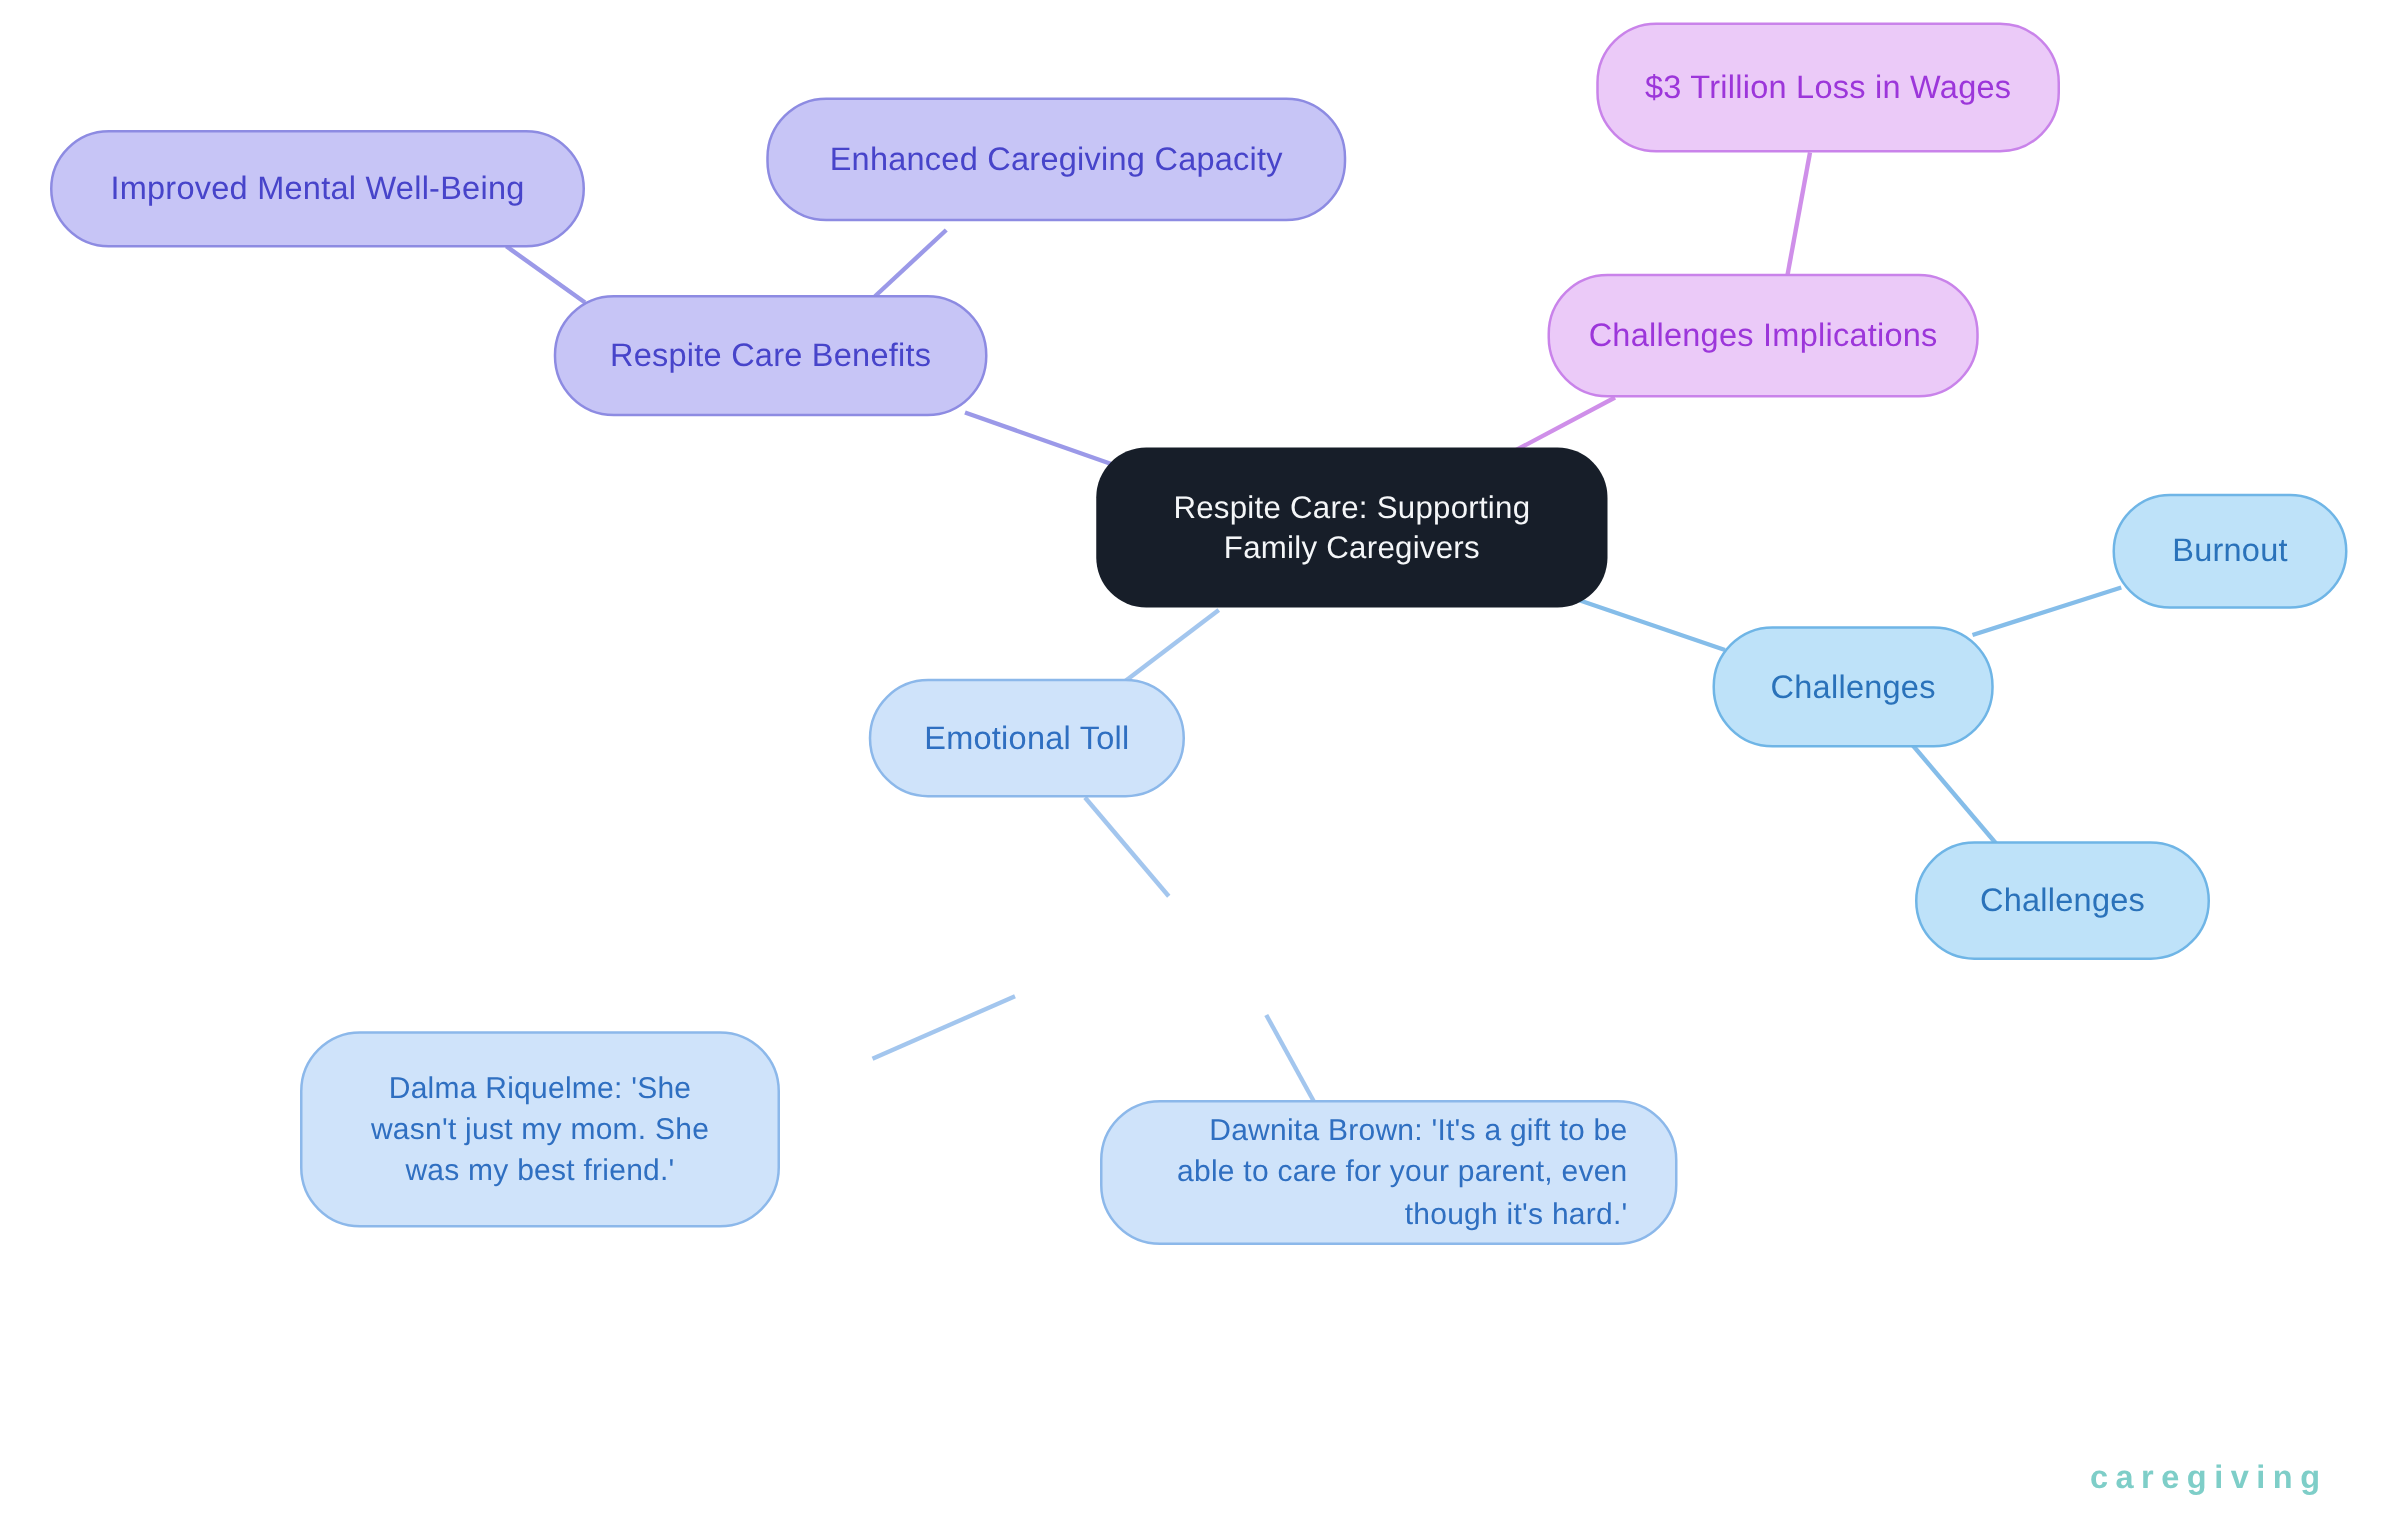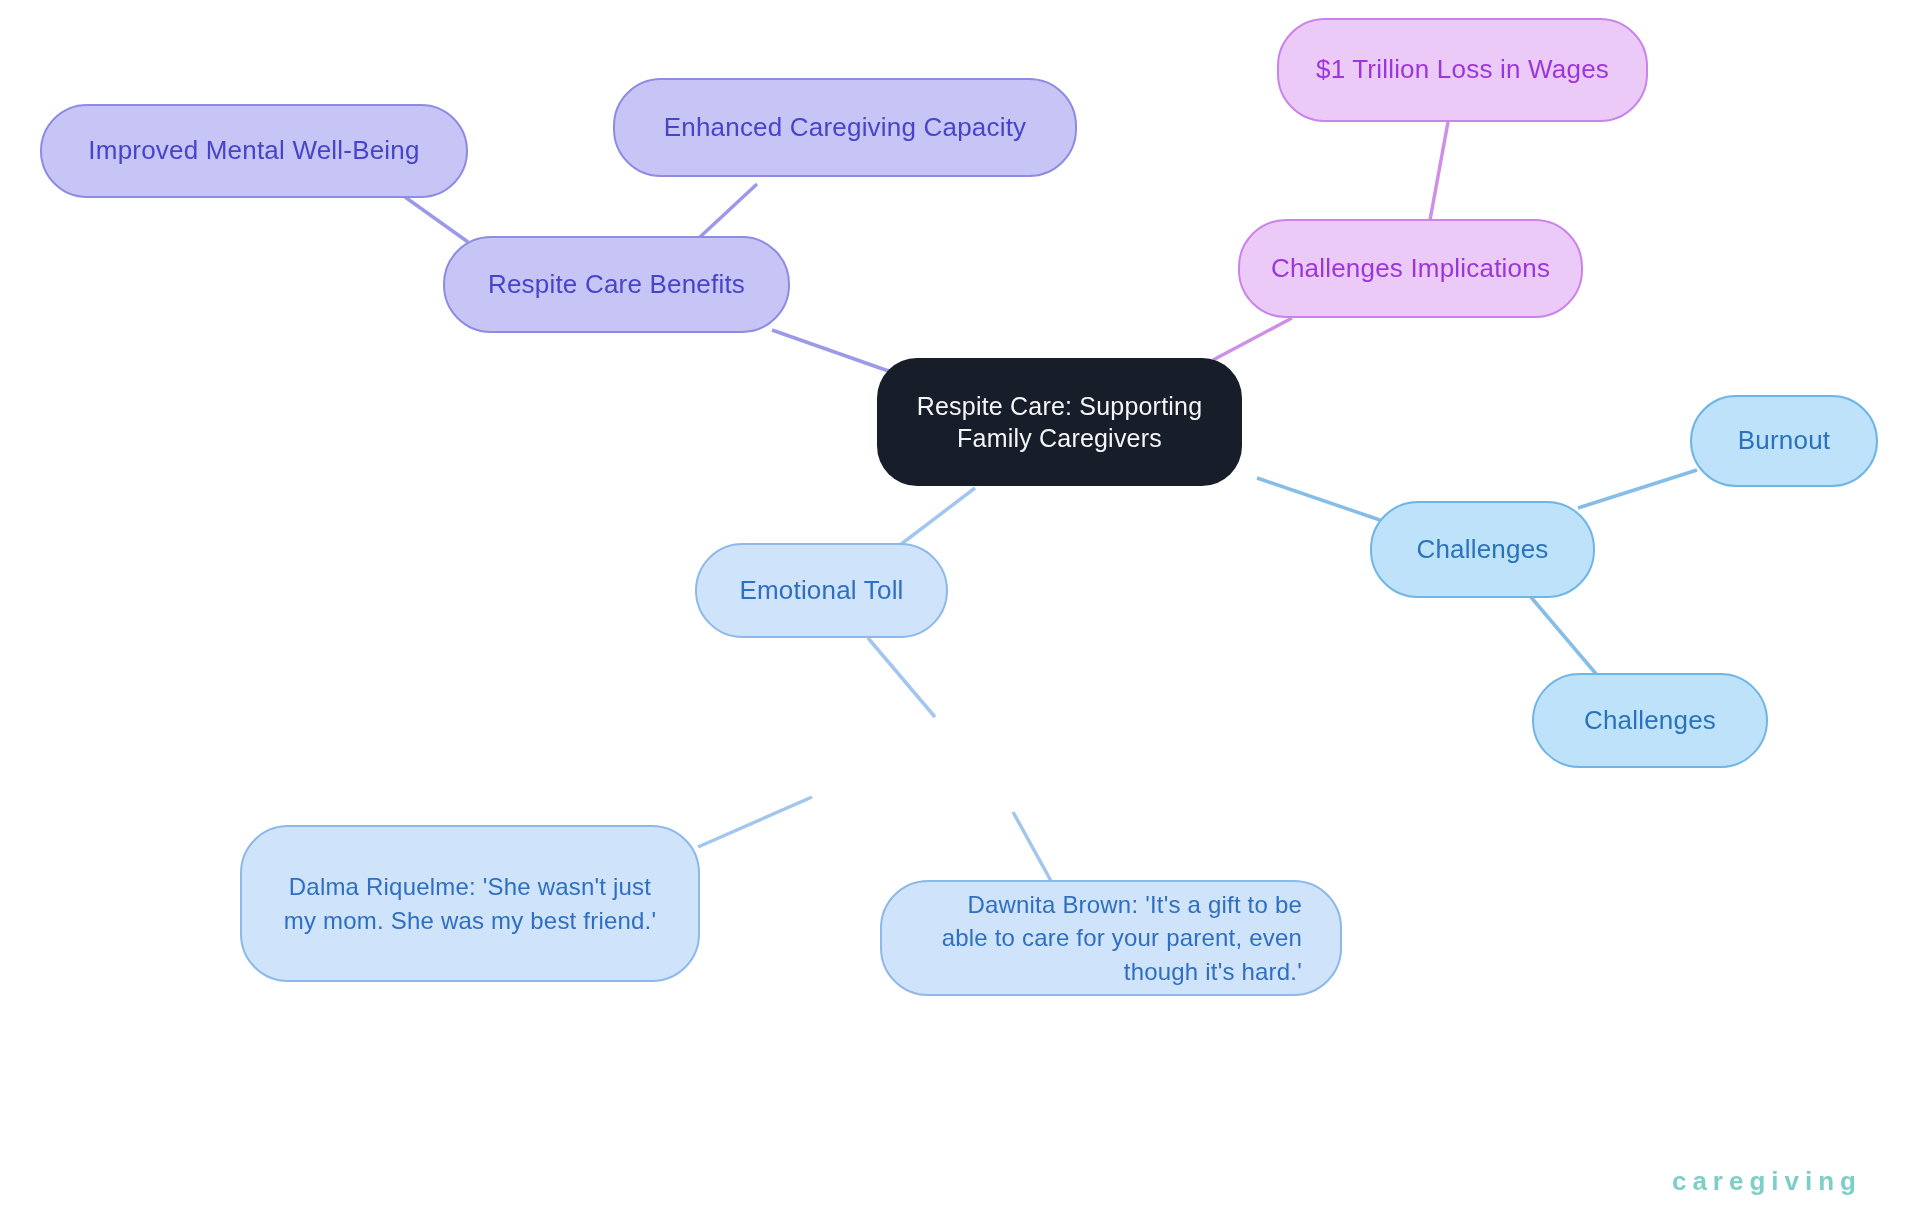--- a/index.html
+++ b/index.html
@@ -30,27 +30,27 @@
   .node.blue{background:var(--blue-fill);border-color:var(--blue-border);color:var(--blue-text);}
   .node.softblue{background:var(--softblue-fill);border-color:var(--softblue-border);color:var(--softblue-text);}
   .node.quote{font-size:24px;line-height:1.38;padding:0 38px;}
 
   
   #n-improved{left:40px;top:104px;width:428px;height:94px;text-align:right;}
   #n-enhanced{left:613px;top:78px;width:464px;height:99px;}
   #n-benefits{left:443px;top:236px;width:347px;height:97px;}
   #n-wages{left:1277px;top:18px;width:371px;height:104px;}
   #n-financial{left:1238px;top:219px;width:345px;height:99px;}
-  #n-central{left:877px;top:358px;width:365px;height:128px;}
+  #n-central{left:877px;top:358px;width:409px;height:128px;}
   #n-burnout{left:1690px;top:395px;width:188px;height:92px;}
   #n-challenges{left:1370px;top:501px;width:225px;height:97px;}
   #n-overwhelm{left:1532px;top:673px;width:236px;height:95px;}
   #n-emotional{left:695px;top:543px;width:253px;height:95px;}
   #n-sentiments{left:805px;top:715px;width:358px;height:100px;}
-  #n-quote-dalma{left:240px;top:825px;width:460px;height:157px;}
+  #n-quote-dalma{left:240px;top:825px;width:384px;height:157px;}
   #n-quote-dawnita{left:880px;top:880px;width:462px;height:116px;text-align:right;}
 
   
   #logo{position:absolute;right:58px;bottom:18px;z-index:2;text-align:right;}
   #logo .wordmark{
     font-size:49px;font-weight:800;letter-spacing:0.5px;line-height:1;
     color:var(--logo-coral);white-space:pre;
   }
   #logo .wordmark .teal{color:var(--logo-teal);}
   #logo .tagline{
@@ -75,21 +75,21 @@
     <line class="edge blue" x1="1530" y1="596" x2="1597" y2="675"></line>
     <line class="edge softblue" x1="975" y1="488" x2="900" y2="545"></line>
     <line class="edge softblue" x1="868" y1="638" x2="935" y2="717"></line>
     <line class="edge softblue" x1="812" y1="797" x2="698" y2="847"></line>
     <line class="edge softblue" x1="1013" y1="812" x2="1062" y2="901"></line>
   </svg>
 
   <div id="n-improved" class="node lavender">Improved Mental Well-Being</div>
   <div id="n-enhanced" class="node lavender">Enhanced Caregiving Capacity</div>
   <div id="n-benefits" class="node lavender">Respite Care Benefits</div>
-  <div id="n-wages" class="node pink">$1 Trillion Loss in Wages</div>
+  <div id="n-wages" class="node pink">$3 Trillion Loss in Wages</div>
   <div id="n-financial" class="node pink">Challenges Implications</div>
   <div id="n-central" class="node central">Respite Care: Supporting Family Caregivers</div>
   <div id="n-challenges" class="node blue">Challenges</div>
   <div id="n-burnout" class="node blue">Burnout</div>
   <div id="n-overwhelm" class="node blue">Challenges</div>
   <div id="n-emotional" class="node softblue">Emotional Toll</div>
   <div id="n-quote-dalma" class="node softblue quote">Dalma Riquelme: 'She wasn't just my mom. She was my best friend.'</div>
   <div id="n-quote-dawnita" class="node softblue quote">Dawnita Brown: 'It's a gift to be able to care for your parent, even though it's hard.'</div>
 
   <div id="logo">

